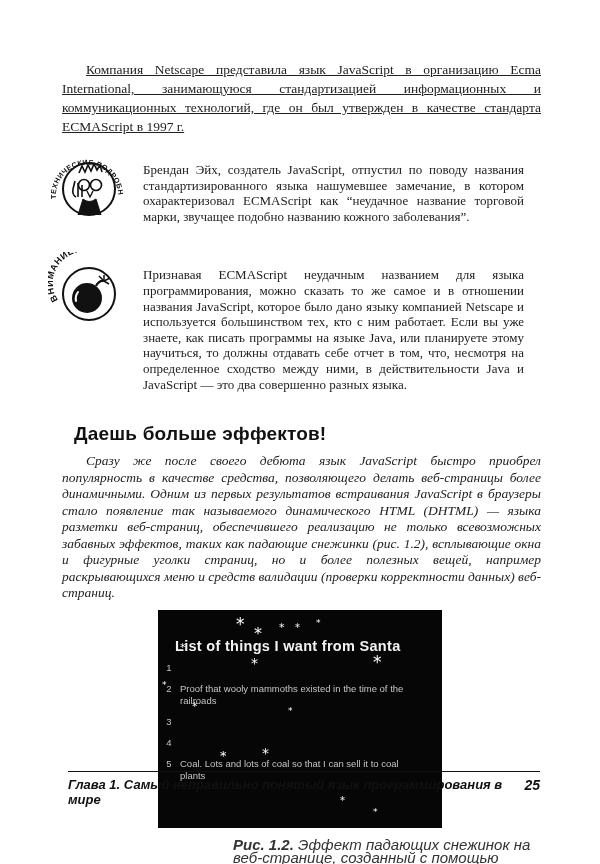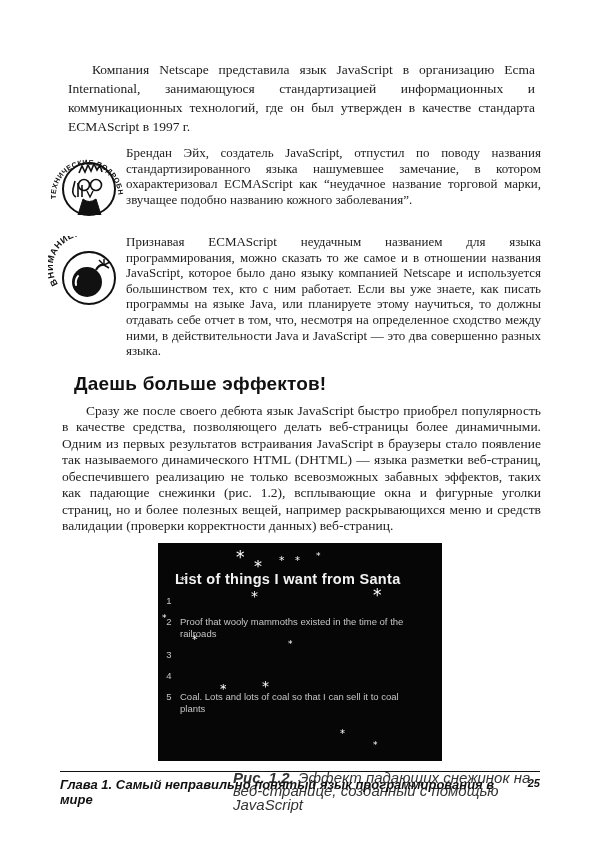--- a/index.html
+++ b/index.html
@@ -2,29 +2,29 @@
 <html><head>
 <meta charset="utf-8">
 <style>
   html,body{margin:0;padding:0;}
   body{background:#ffffff;width:600px;height:864px;position:relative;overflow:hidden;
        font-family:"Liberation Serif", serif;color:#1c1c1c;}
   .page{position:absolute;inset:0;background:#ffffff;}
   .content{position:absolute;left:62px;right:59px;top:0;}
 
   
-  .para{font-size:13.5px;line-height:19px;text-align:justify;margin:6px;
-        text-indent:24px;color:#222;}
+  .para{font-size:13.5px;line-height:19px;text-align:justify;margin:0;
+        text-indent:24px;color:#222;text-decoration:underline;}
   .para2{font-size:13.5px;line-height:16.5px;text-align:justify;margin:0;
-         text-indent:24px;color:#222;}
+         text-indent:24px;color:#222;font-style:italic;}
 
   
   .note-row{display:flex;align-items:flex-start;margin-top:9px;}
   .icon-wrap{flex:0 0 78px;margin-left:-14px;margin-top:2px;}
-  .note-text{flex:1;font-size:13px;line-height:15.6px;text-align:justify;margin:0;color:#222;}
+  .note-text{flex:1;font-size:13px;line-height:15.6px;text-align:justify;margin:17px;color:#222;}
 
   h2.section{font-family:"Liberation Sans", sans-serif;font-weight:bold;
              font-size:19px;margin:14px 0 8px 12px;color:#111;letter-spacing:.2px;}
 
   
   .figure-wrap{margin-top:8px;margin-left:96px;width:284px;}
   .screenshot{position:relative;width:284px;height:218px;background:#060606;
               font-family:"Liberation Sans", sans-serif;overflow:hidden;}
   .ss-title{position:absolute;left:17px;top:28px;color:#f2f2f2;font-weight:bold;
             font-size:14.5px;letter-spacing:.3px;}
@@ -32,25 +32,25 @@
   .ss-item{display:flex;margin-bottom:9px;color:#c4c4c4;font-size:9.5px;line-height:12px;}
   .ss-num{flex:0 0 22px;text-align:center;}
   .ss-text{flex:1;max-width:238px;}
   .snowflake{position:absolute;color:#ffffff;line-height:1;font-family:"DejaVu Sans", sans-serif;}
 
   .caption{margin:10px 0 0 75px;width:310px;font-family:Liberation Sans, sans-serif;
            font-style:italic;font-size:15px;line-height:13.5px;color:#333;}
   .caption b{font-style:italic;}
 
   
-  .footer{position:absolute;left:60px;right:60px;top:771px;
+  .footer{position:absolute;left:68px;right:60px;top:771px;
           border-top:1.6px solid #111;padding-top:5px;
           font-family:"Liberation Sans", sans-serif;font-weight:bold;font-style:italic;
           font-size:13px;color:#111;display:flex;justify-content:space-between;}
-  .footer .pageno{font-size:11px;}
+  .footer .pageno{font-size:14px;}
 
   svg text{font-family:"Liberation Sans", sans-serif;}
 </style>
 </head>
 <body>
 
 <div class="page">
   <div class="content">
 
     <p class="para" style="margin-top:60px">Компания Netscape представила язык JavaScript в организацию Ecma International, занимающуюся стандартизацией информационных и коммуникационных технологий, где он был утвержден в качестве стандарта ECMAScript в 1997 г.</p>

